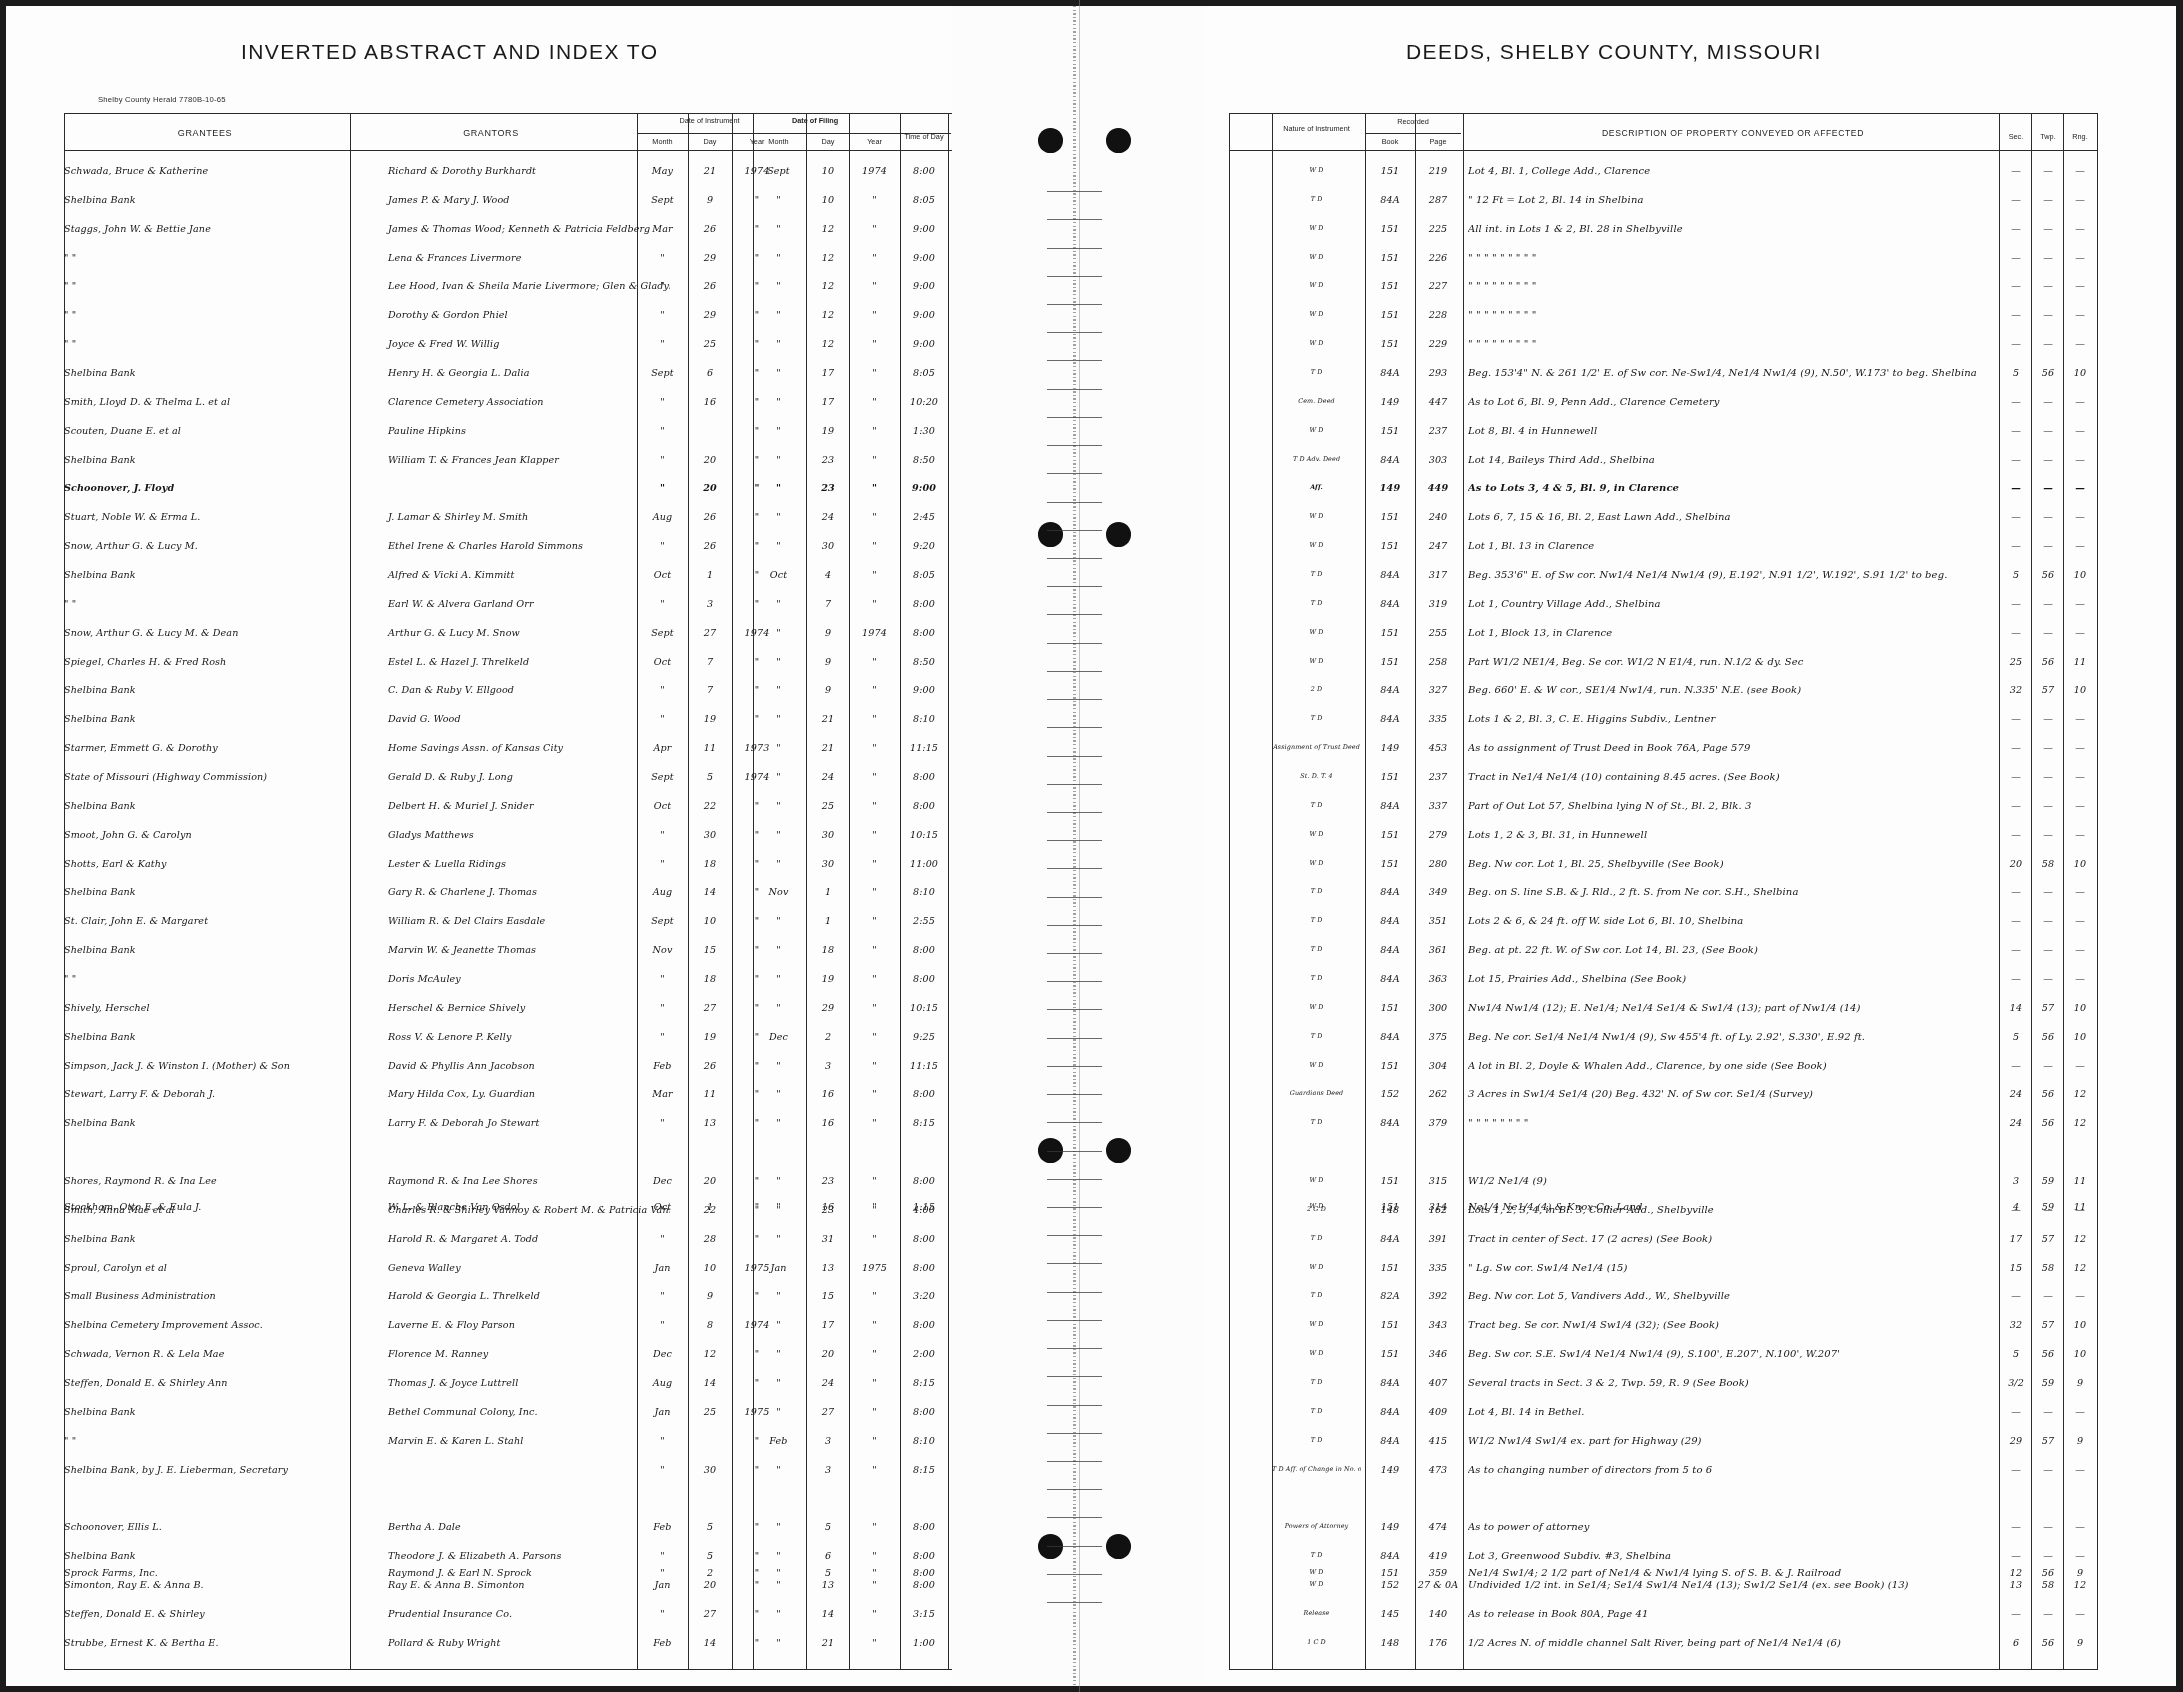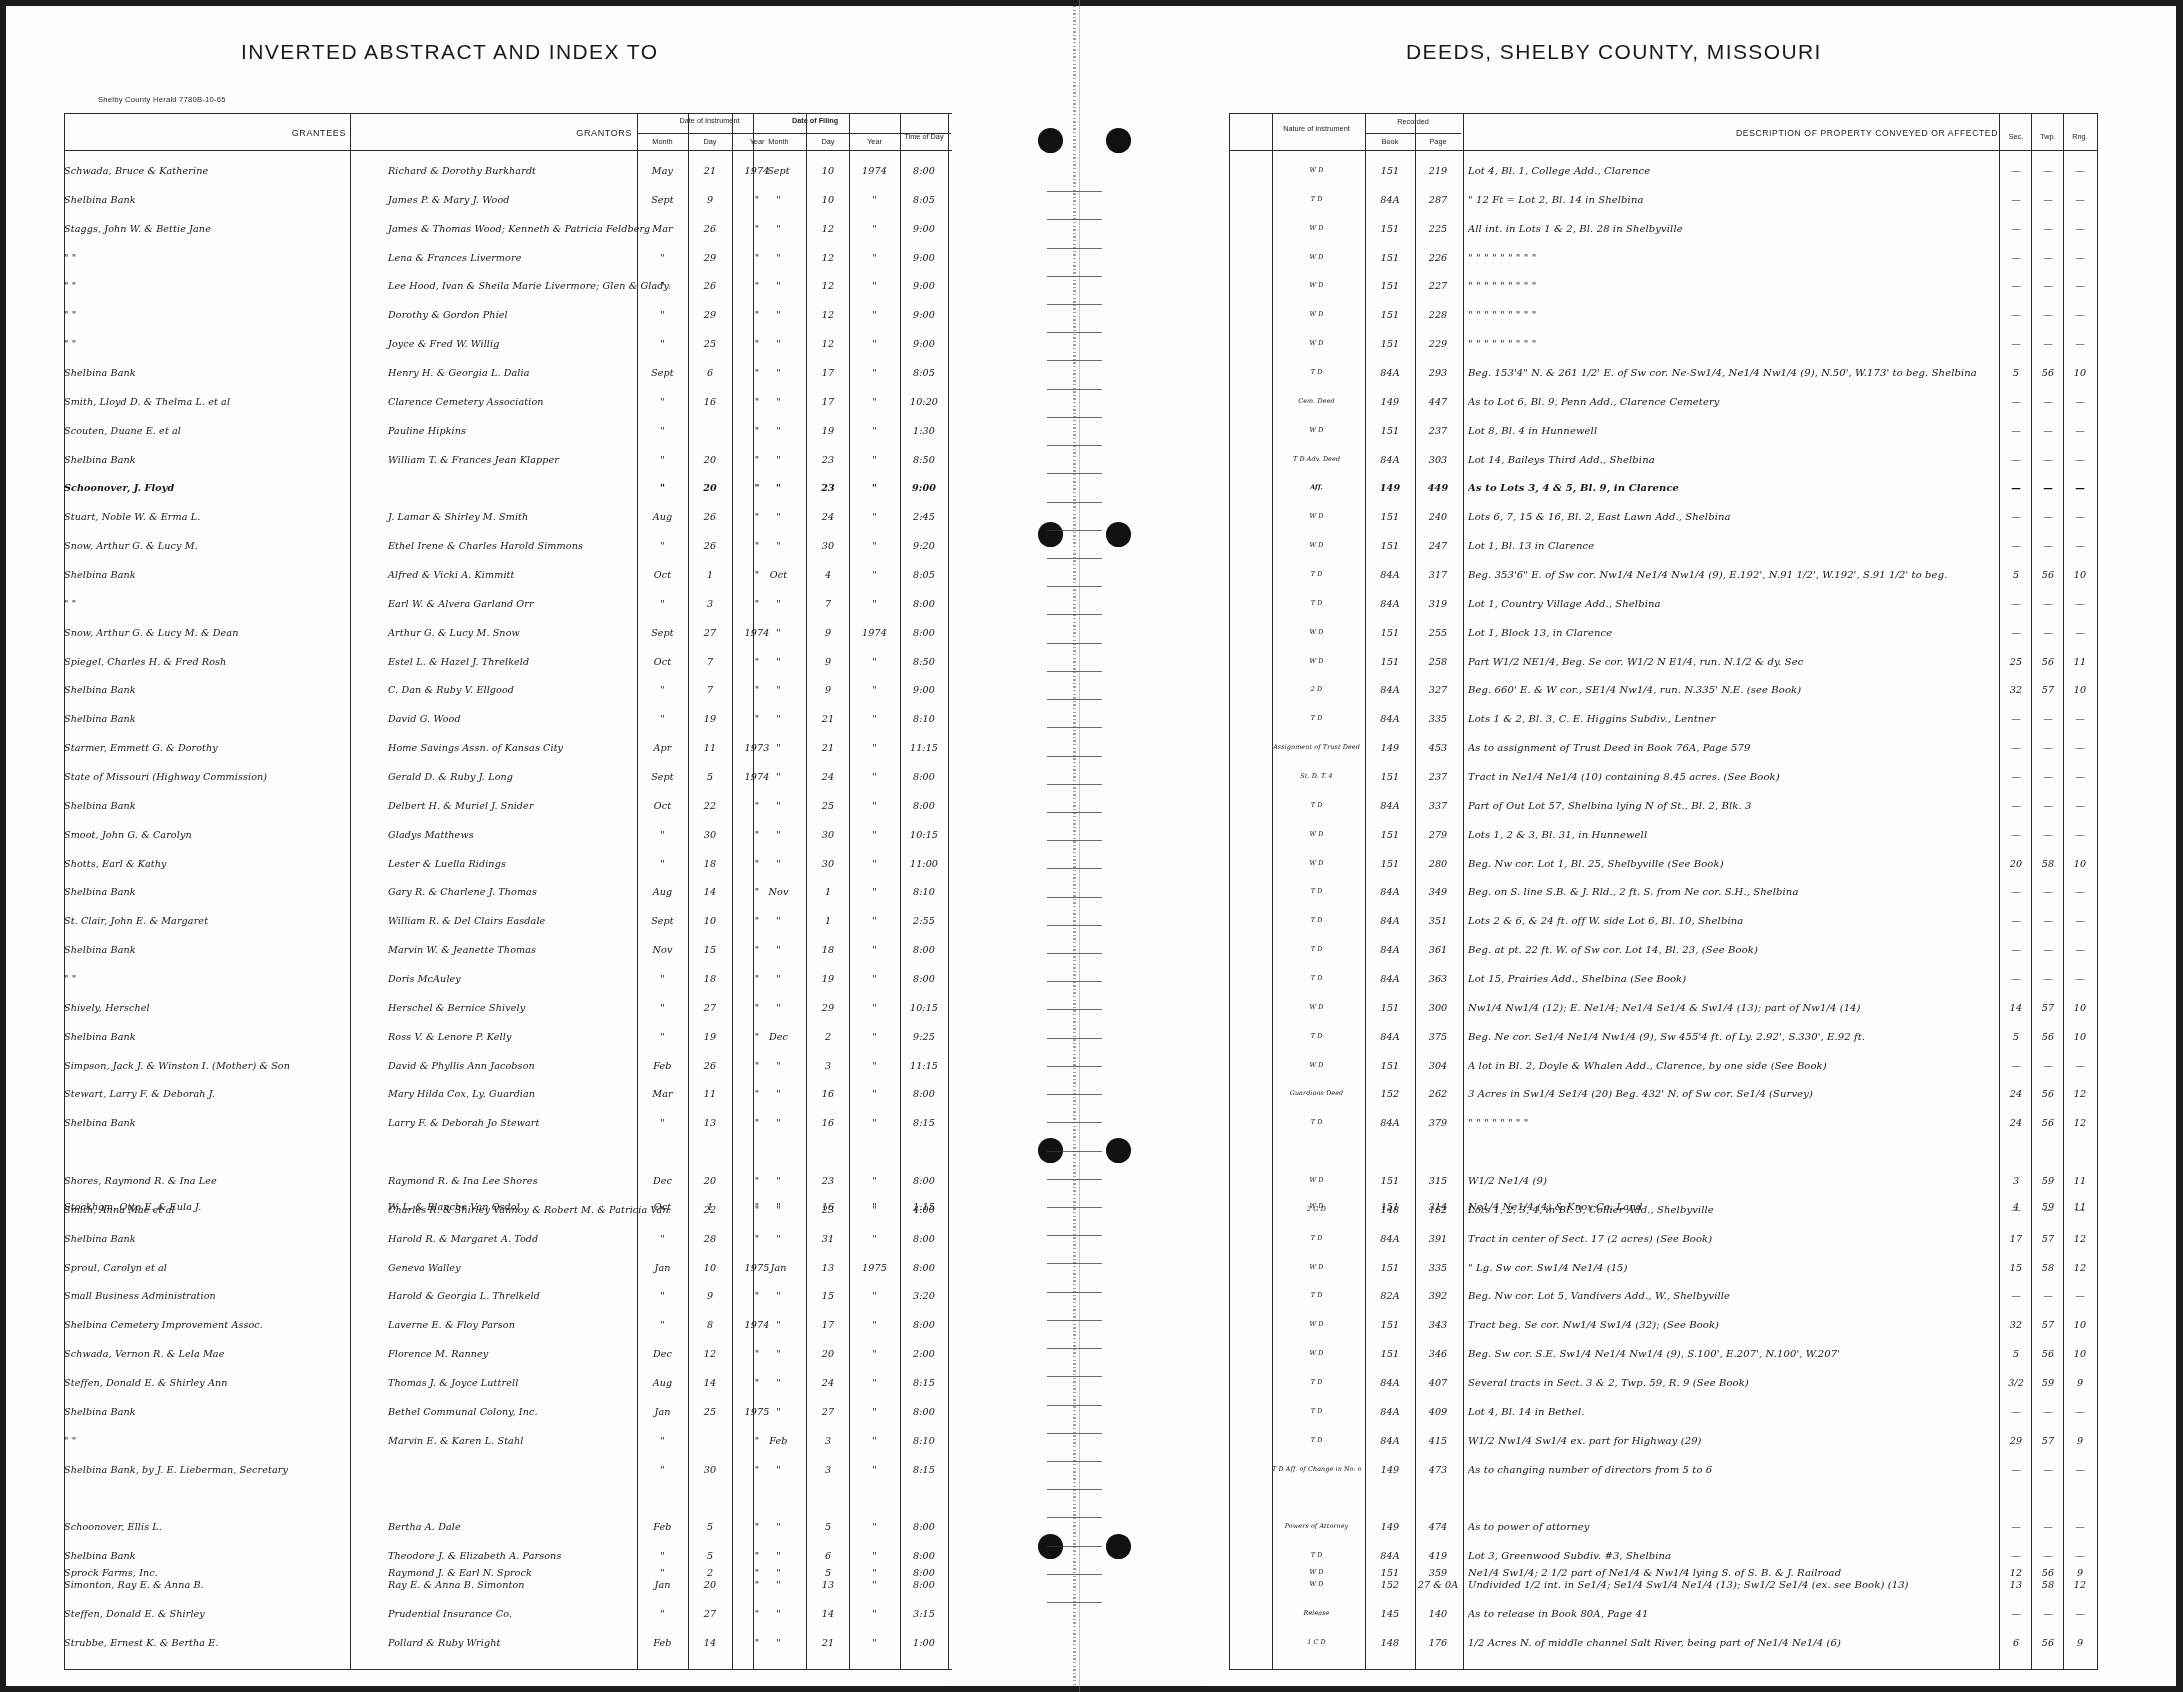--- a/index.html
+++ b/index.html
@@ -41,21 +41,21 @@
 
   
   .rule{position:absolute;background:#2a2a2a;}
   .vrule{width:0.9px;}
   .hrule{height:0.9px;}
 
   .colhead{
     position:absolute;
     font-family:"Liberation Sans",sans-serif;
     font-size:9px;letter-spacing:0.6px;color:#1d1d1d;
-    text-align:right;white-space:nowrap;
+    text-align:center;white-space:nowrap;
   }
   .subhead{
     position:absolute;
     font-family:"Liberation Sans",sans-serif;
     font-size:7.3px;color:#1d1d1d;text-align:center;white-space:nowrap;
   }
 
   
   .hand{
     font-family:"DejaVu Serif",serif;

